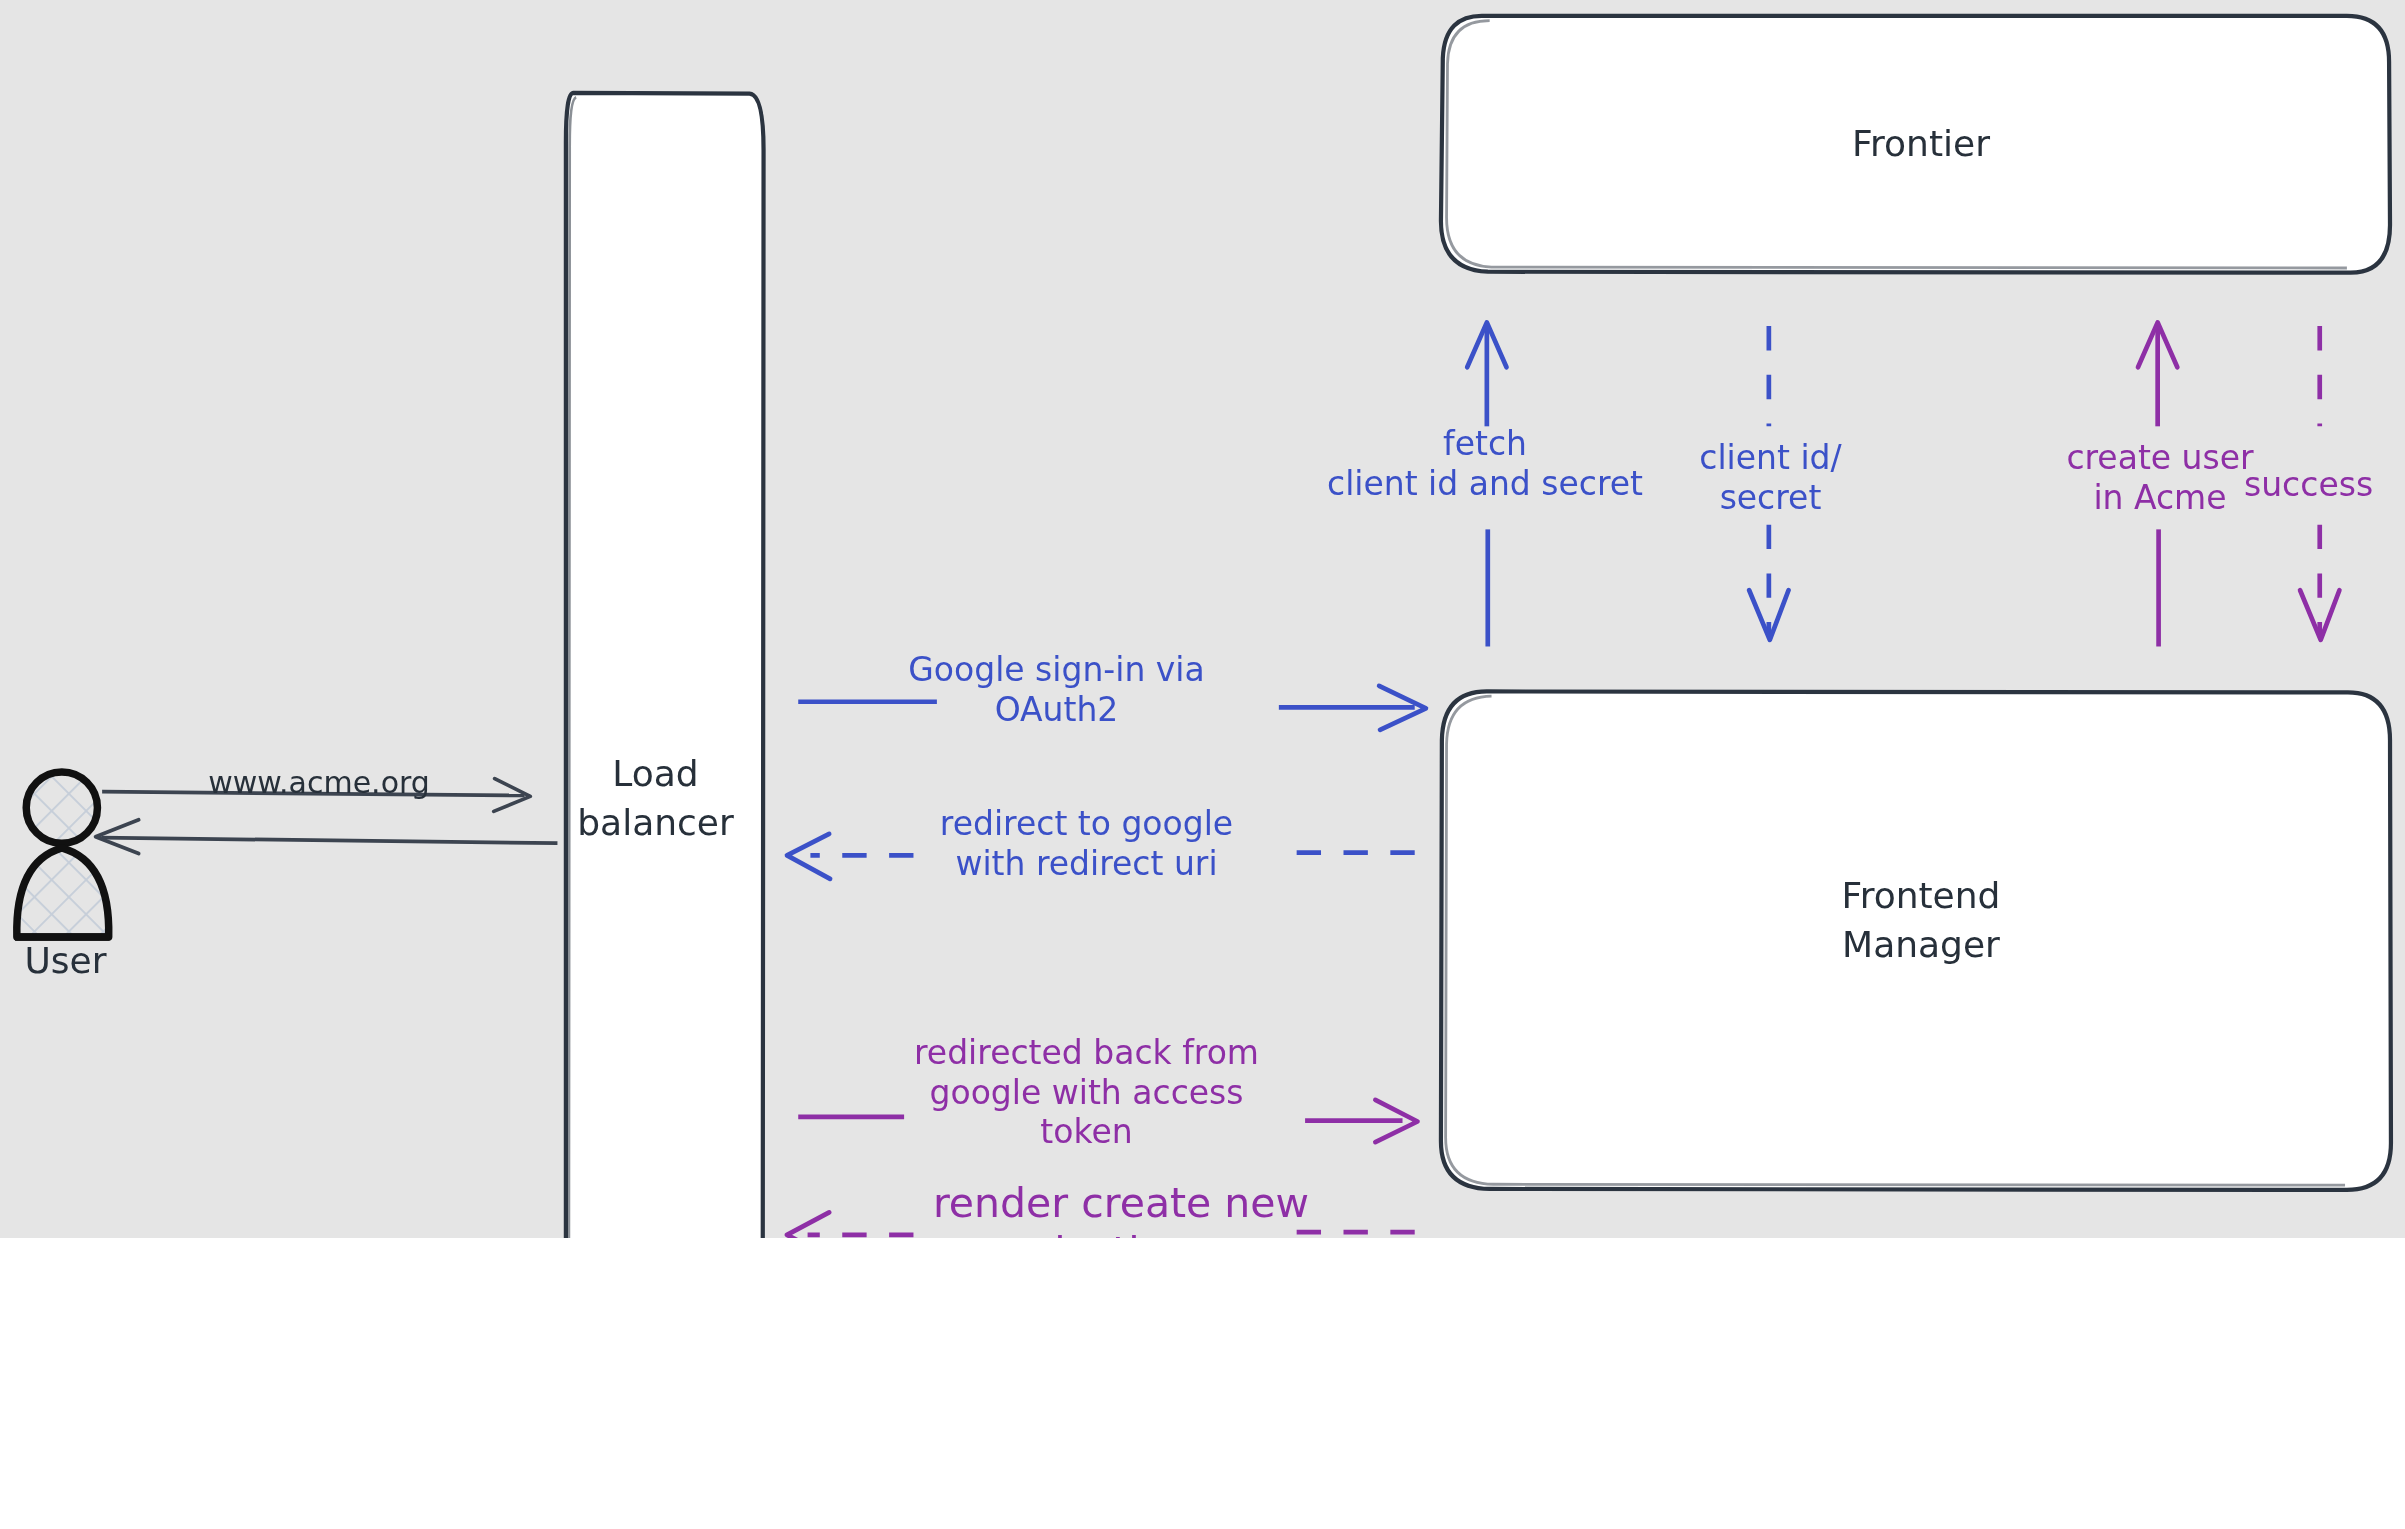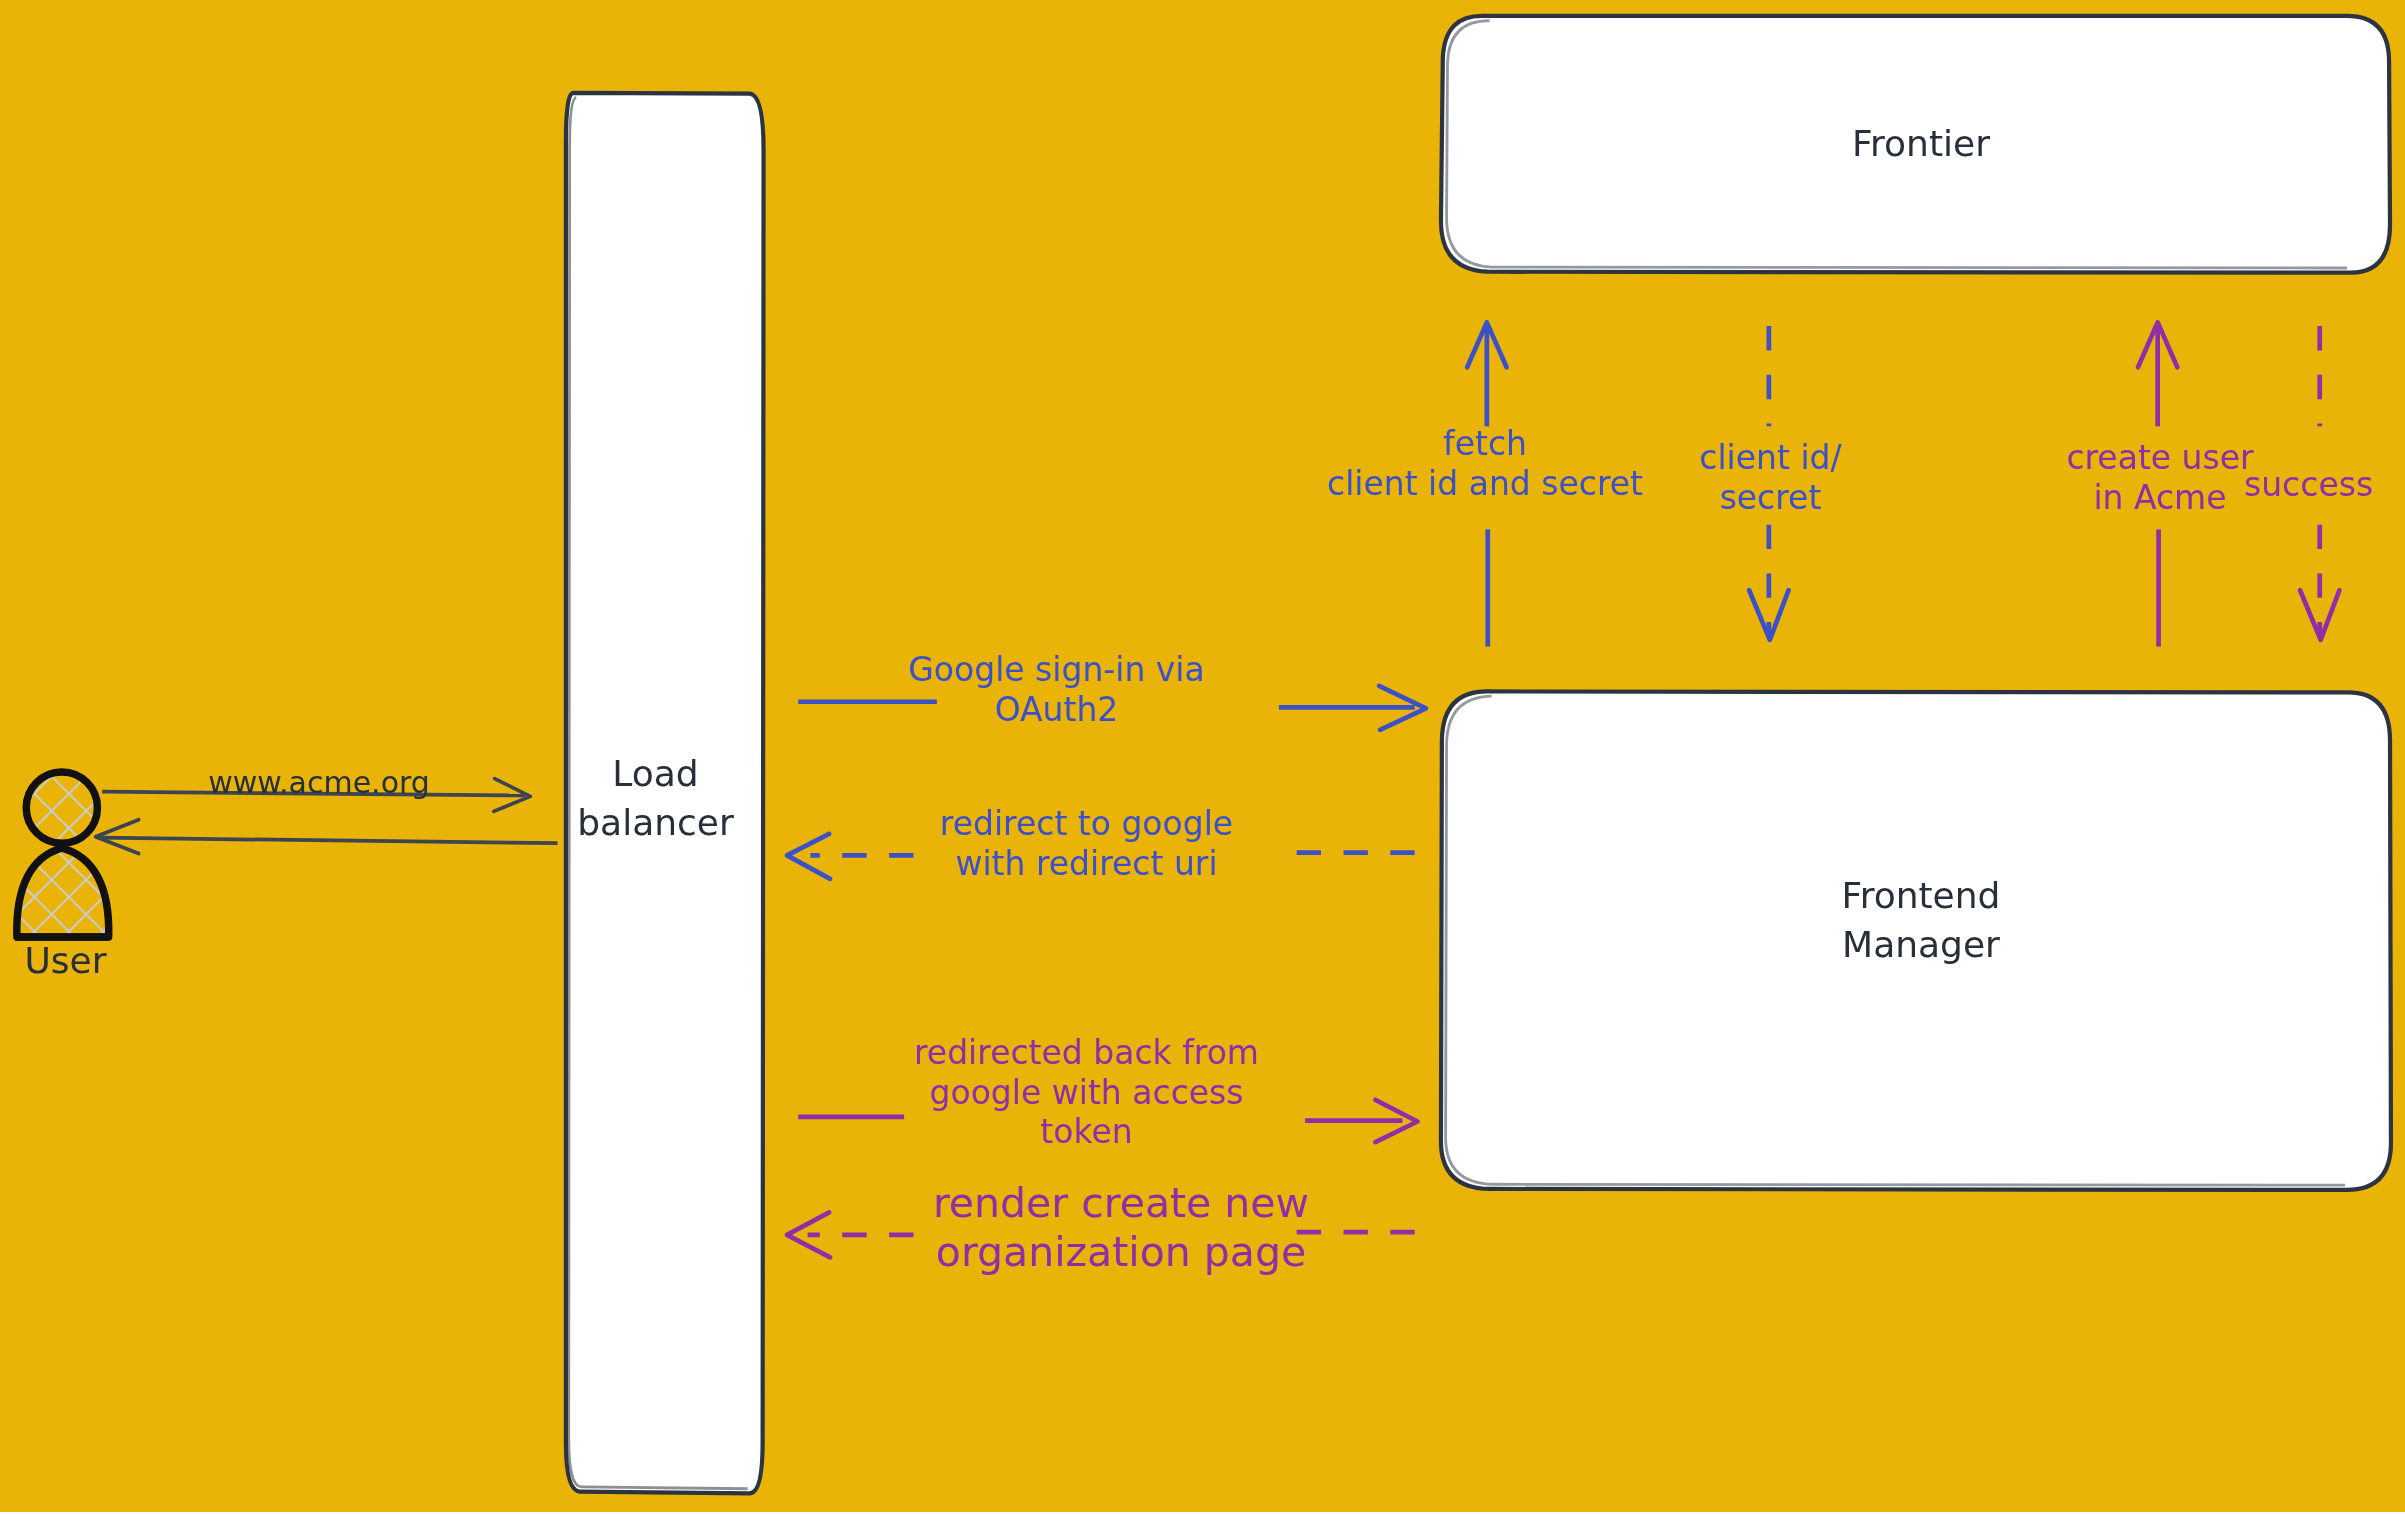--- a/index.html
+++ b/index.html
@@ -6,22 +6,22 @@
     margin: 0;
     padding: 0;
     background: #ffffff;
   }
   body {
     font-family: "DejaVu Sans", sans-serif;
   }
   #canvas {
     position: relative;
     width: 2405px;
-    height: 1512px;
-    background: #eab308;
+    height: 1238px;
+    background: #e5e5e5;
     overflow: hidden;
   }
   svg.layer {
     position: absolute;
     left: 0;
     top: 0;
     width: 2405px;
     height: 1530px;
   }
   .node-label {

